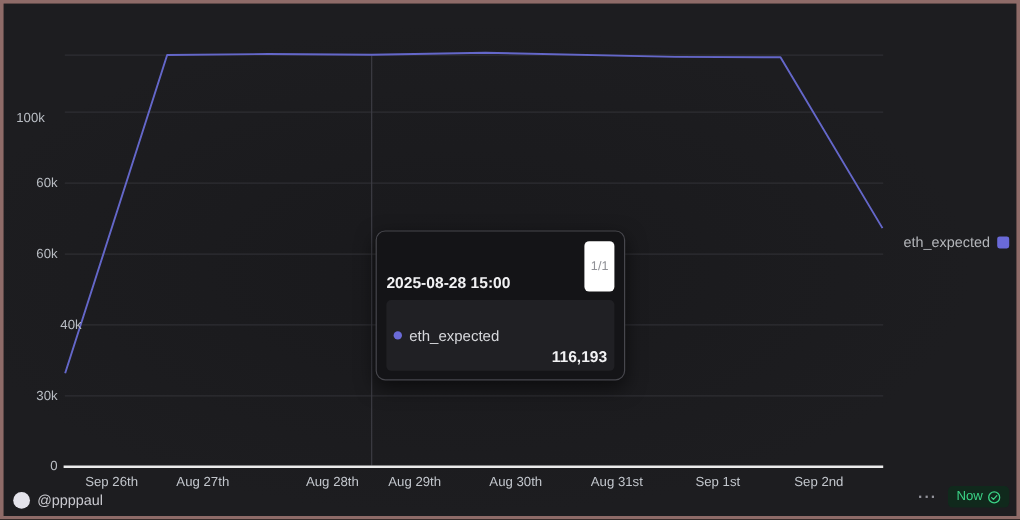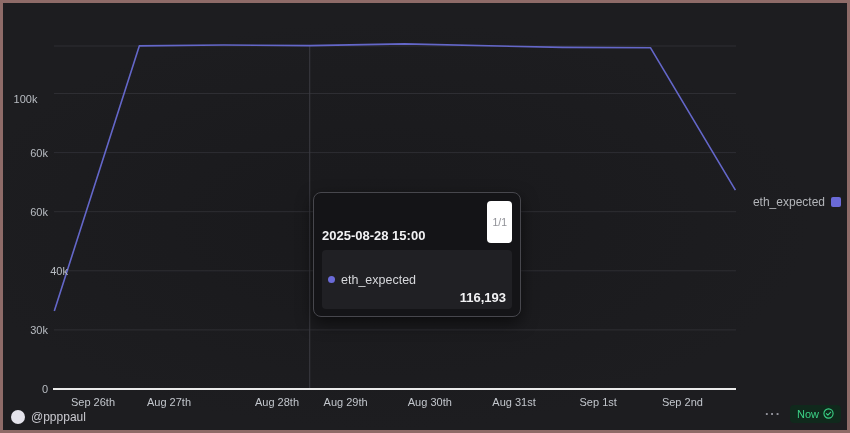--- a/index.html
+++ b/index.html
@@ -58,21 +58,21 @@
   .handle{font-size:12px;color:#c9c9cf;}
   .footer-right{
     position:absolute;right:6px;bottom:7px;
     display:flex;align-items:center;gap:9px;
   }
   .more-dots{
     font-size:13px;font-weight:bold;color:#93939b;letter-spacing:1px;
     line-height:10px;cursor:pointer;
   }
   .now-badge{
-    display:flex;align-items:flex-start;gap:4px;
+    display:flex;align-items:center;gap:4px;
     background:#10291c;color:#3bd286;
     font-size:11px;padding:3px 7px;border-radius:4px;
   }
   .now-badge svg{display:block;}
 </style>
 </head>
 <body>
 
 <div class="frame">
 

